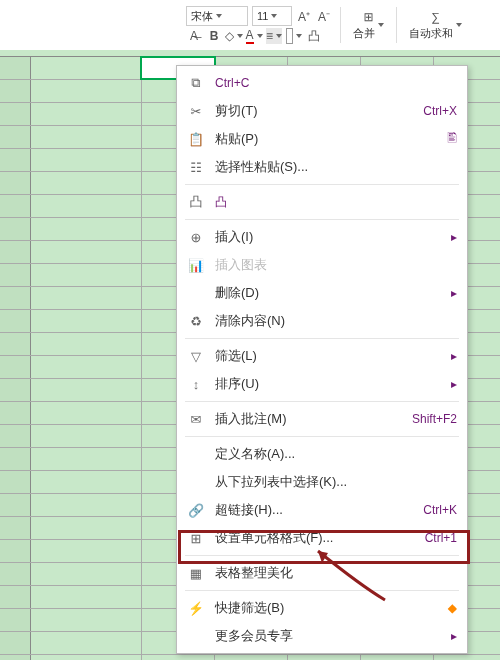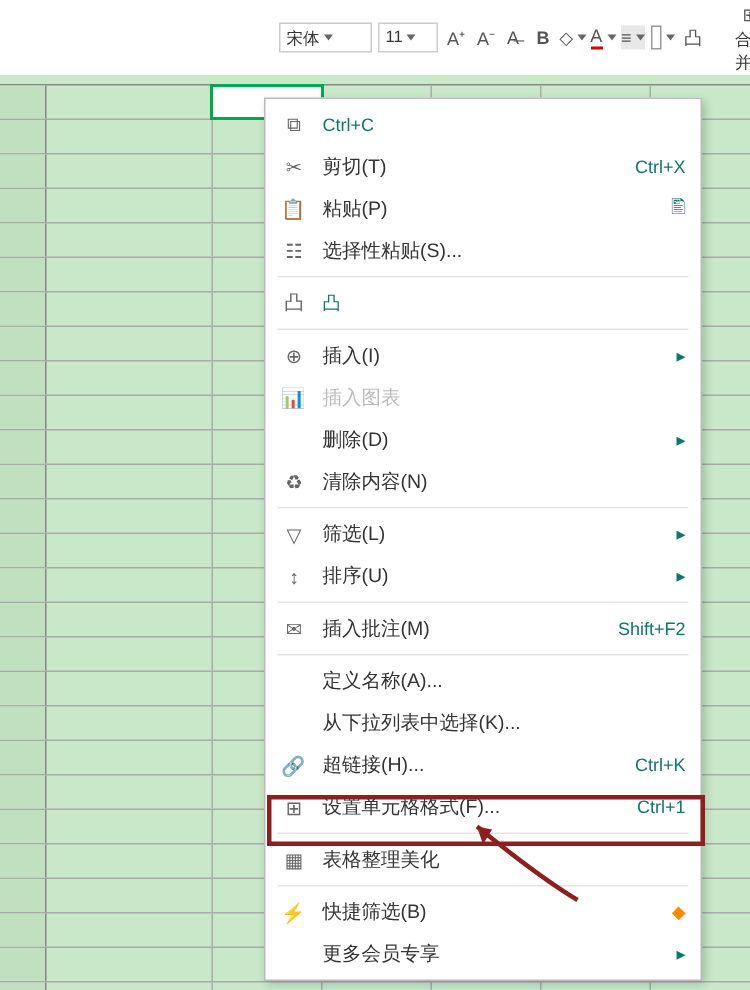--- a/index.html
+++ b/index.html
@@ -4,36 +4,36 @@
 <style>
 html,body{margin:0;padding:0;font-family:'Microsoft YaHei',sans-serif;font-size:12px;color:#333;background:#fff}
 .stage{width:500px;height:660px;position:relative;overflow:hidden}
 .sheet{position:absolute;top:50px;left:0;right:0;bottom:0;background:#c8e8c9}
 .row{height:22px;border-bottom:1px solid #aaa;display:flex}
 .cell{border-right:1px solid #aaa;height:100%}
 .rowhdr{width:30px;background:#c0e0c0;border-right:1px solid #888}
 .colA{width:110px}.colB{width:72px}
 .selcell{position:absolute;top:56px;left:140px;width:72px;height:20px;border:2px solid #00a84f;background:#fff;z-index:2}
 .toolbar{position:absolute;top:0;left:180px;right:0;height:50px;background:#fff;border-bottom:1px solid #ddd;display:flex;align-items:center;padding:0 6px;gap:4px}
-.tbcol{display:flex;flex-direction:row;gap:2px}
+.tbcol{display:flex;flex-direction:column;gap:2px}
 .tbrow{display:flex;align-items:center;gap:4px}
 .fontbox{border:1px solid #ccc;padding:1px 4px;display:flex;align-items:center;font-size:11px;height:16px}
 .fontbox.small{width:30px}
 .dd{width:0;height:0;border-left:3px solid transparent;border-right:3px solid transparent;border-top:4px solid #666;margin-left:3px}
 .icn{width:16px;height:16px;display:flex;align-items:center;justify-content:center;font-size:12px;color:#555}
 .sq{width:14px;height:14px;border:1px solid #999}
 .vbar{width:1px;height:36px;background:#ddd;margin:0 4px}
 .tbtn{display:flex;flex-direction:column;align-items:center;gap:1px;font-size:11px;padding:0 4px}
 .menu{position:absolute;top:65px;left:176px;width:290px;background:#fff;border:1px solid #bbb;box-shadow:2px 2px 6px rgba(0,0,0,0.2);z-index:5;padding:3px 0}
 .mi{display:flex;align-items:center;height:28px;padding:0 10px 0 10px;gap:10px}
 .mi.disabled{color:#bbb}
 .mi .ic{width:18px;font-size:13px;color:#666;text-align:center;flex-shrink:0}
 .mi.disabled .ic{color:#ccc}
 .mi .lbl{flex:1;font-size:13px}
-.mi .sc{color:#0f766e;font-size:12px}
+.mi .sc{color:#701a75;font-size:12px}
 .sep{height:1px;background:#e5e5e5;margin:3px 8px}
 .hi{position:absolute;border:3px solid #8f1e1e;z-index:6;pointer-events:none}
 .arrow{position:absolute;z-index:7;pointer-events:none}
 .watermark{position:absolute;bottom:6px;right:8px;display:flex;align-items:center;gap:6px;z-index:8}
 .wlogo{display:flex;gap:2px;flex-wrap:wrap;width:22px}
 .wsq{width:9px;height:9px}
 .wt{font-size:18px;font-weight:700;letter-spacing:1px}
 .wsub{position:absolute;bottom:-6px;right:0;font-size:9px;color:#888}
 </style>
 </head>

